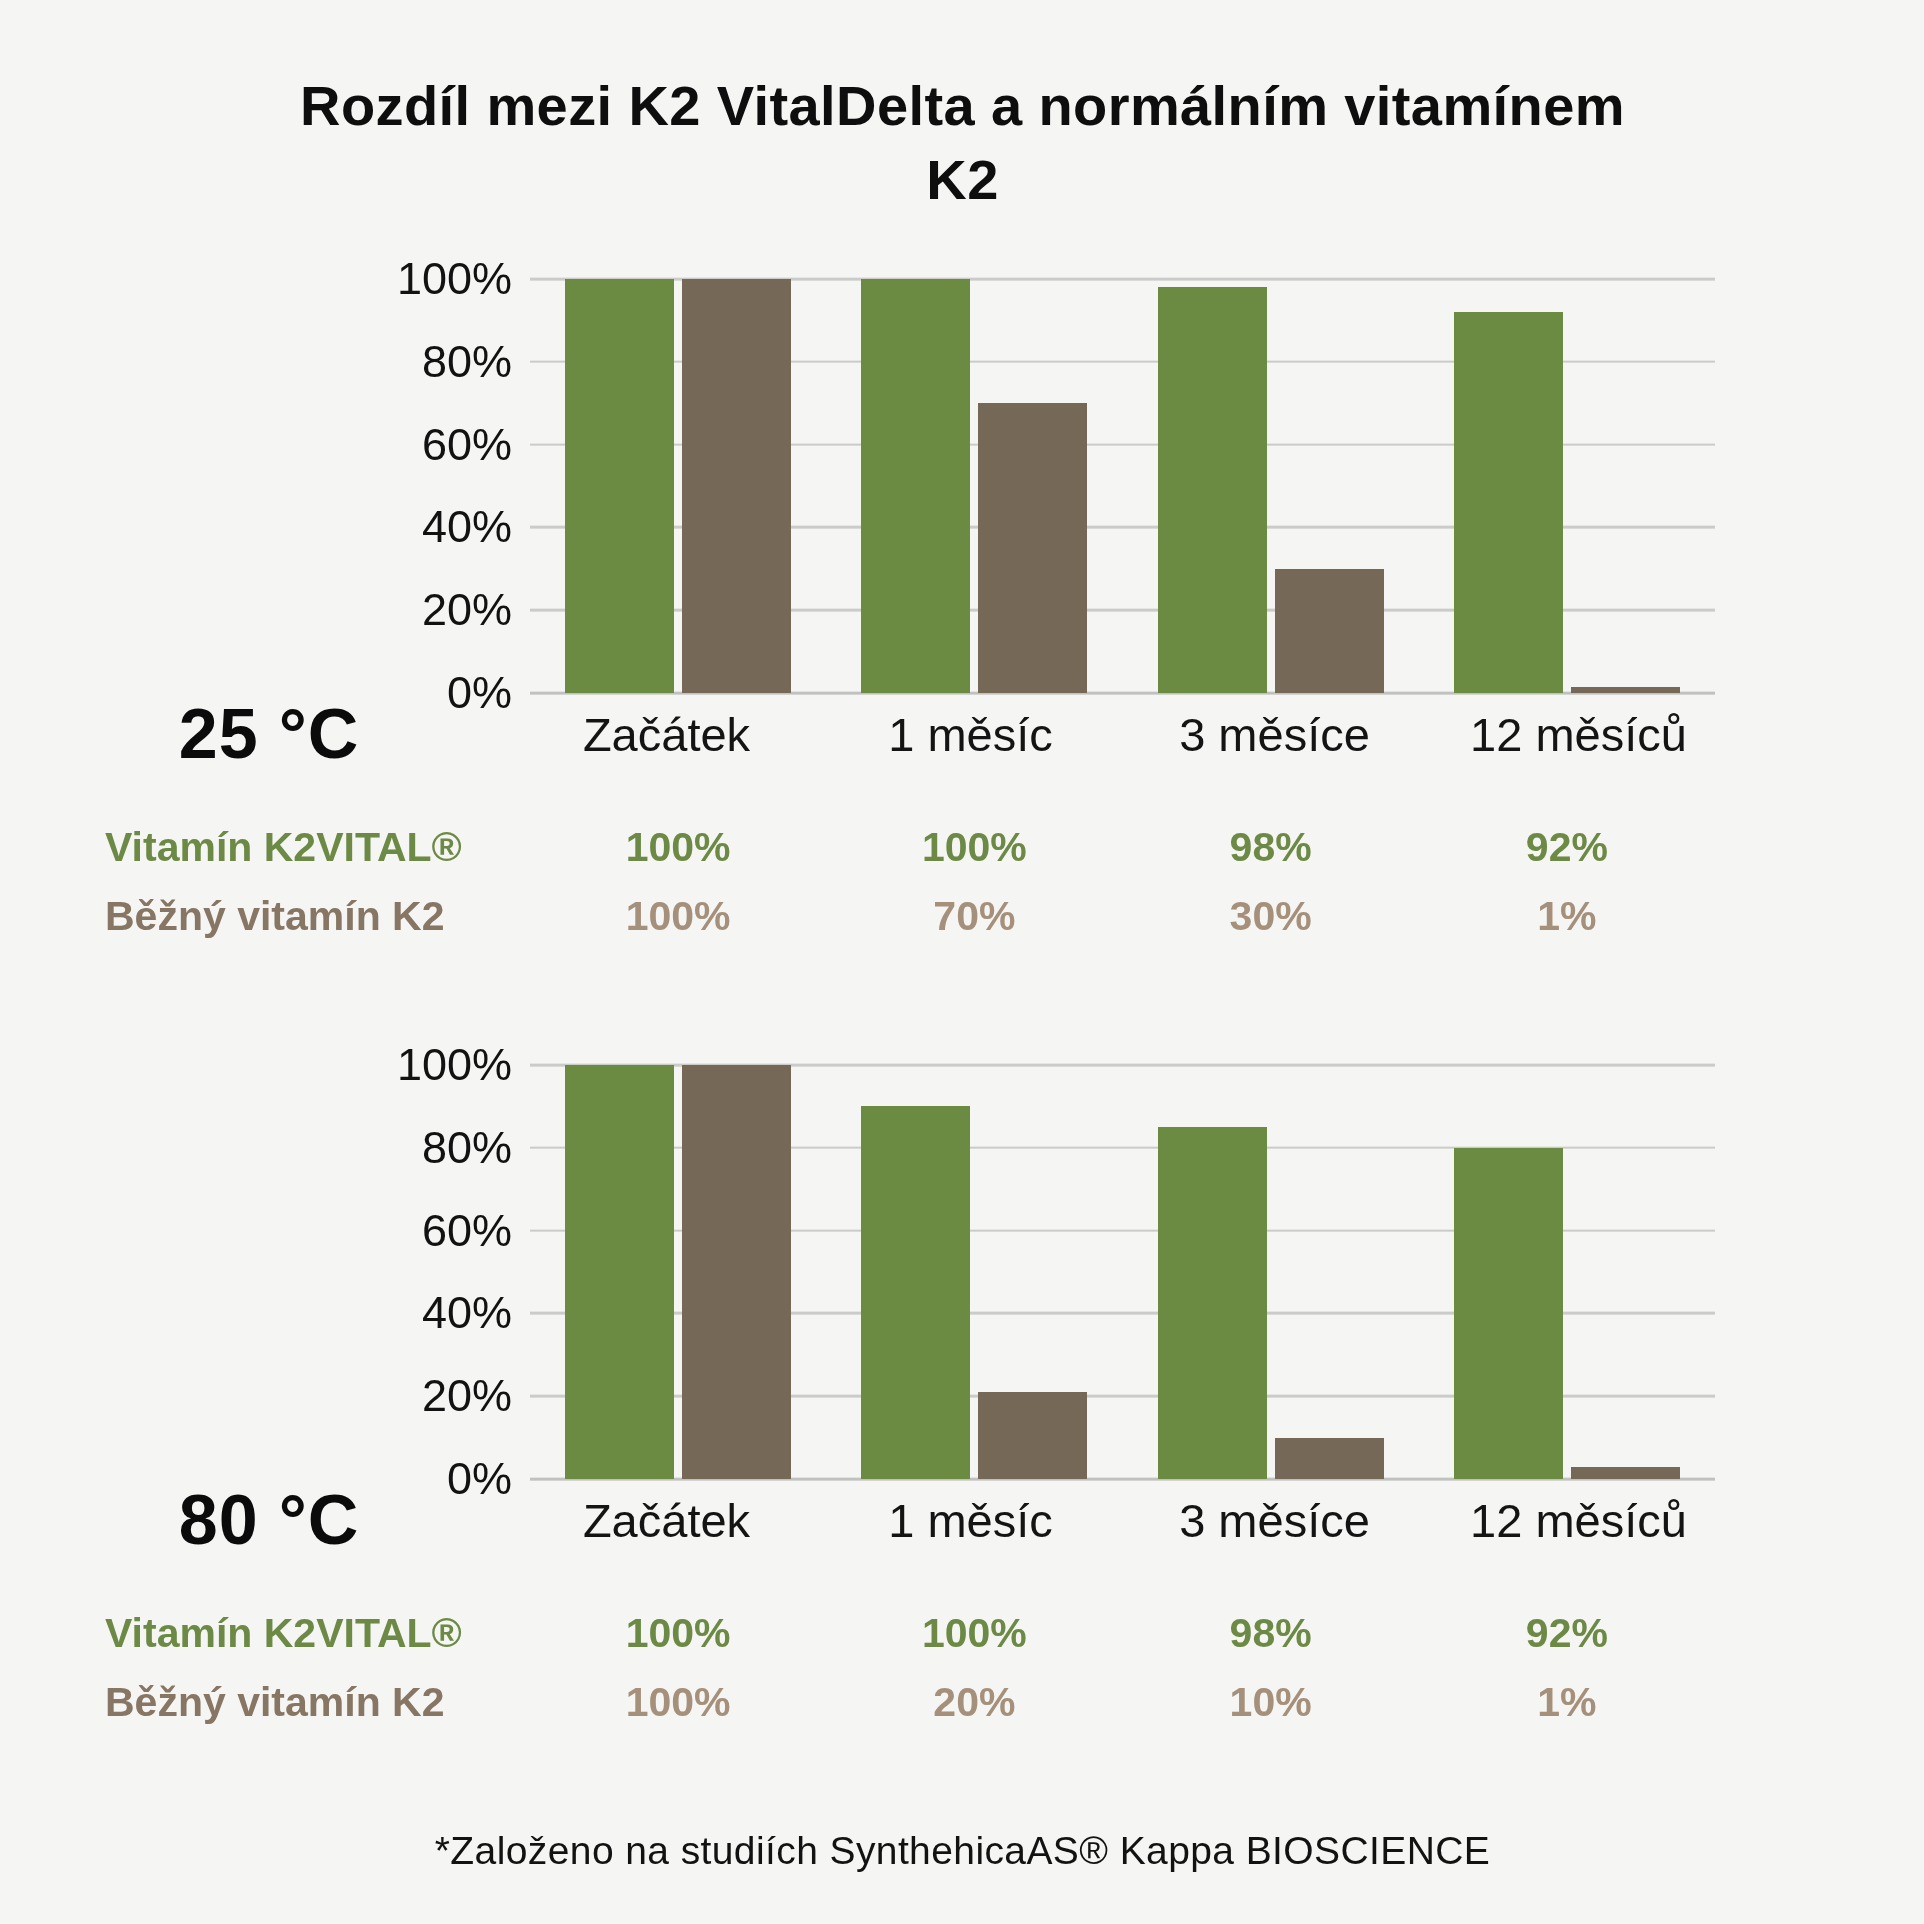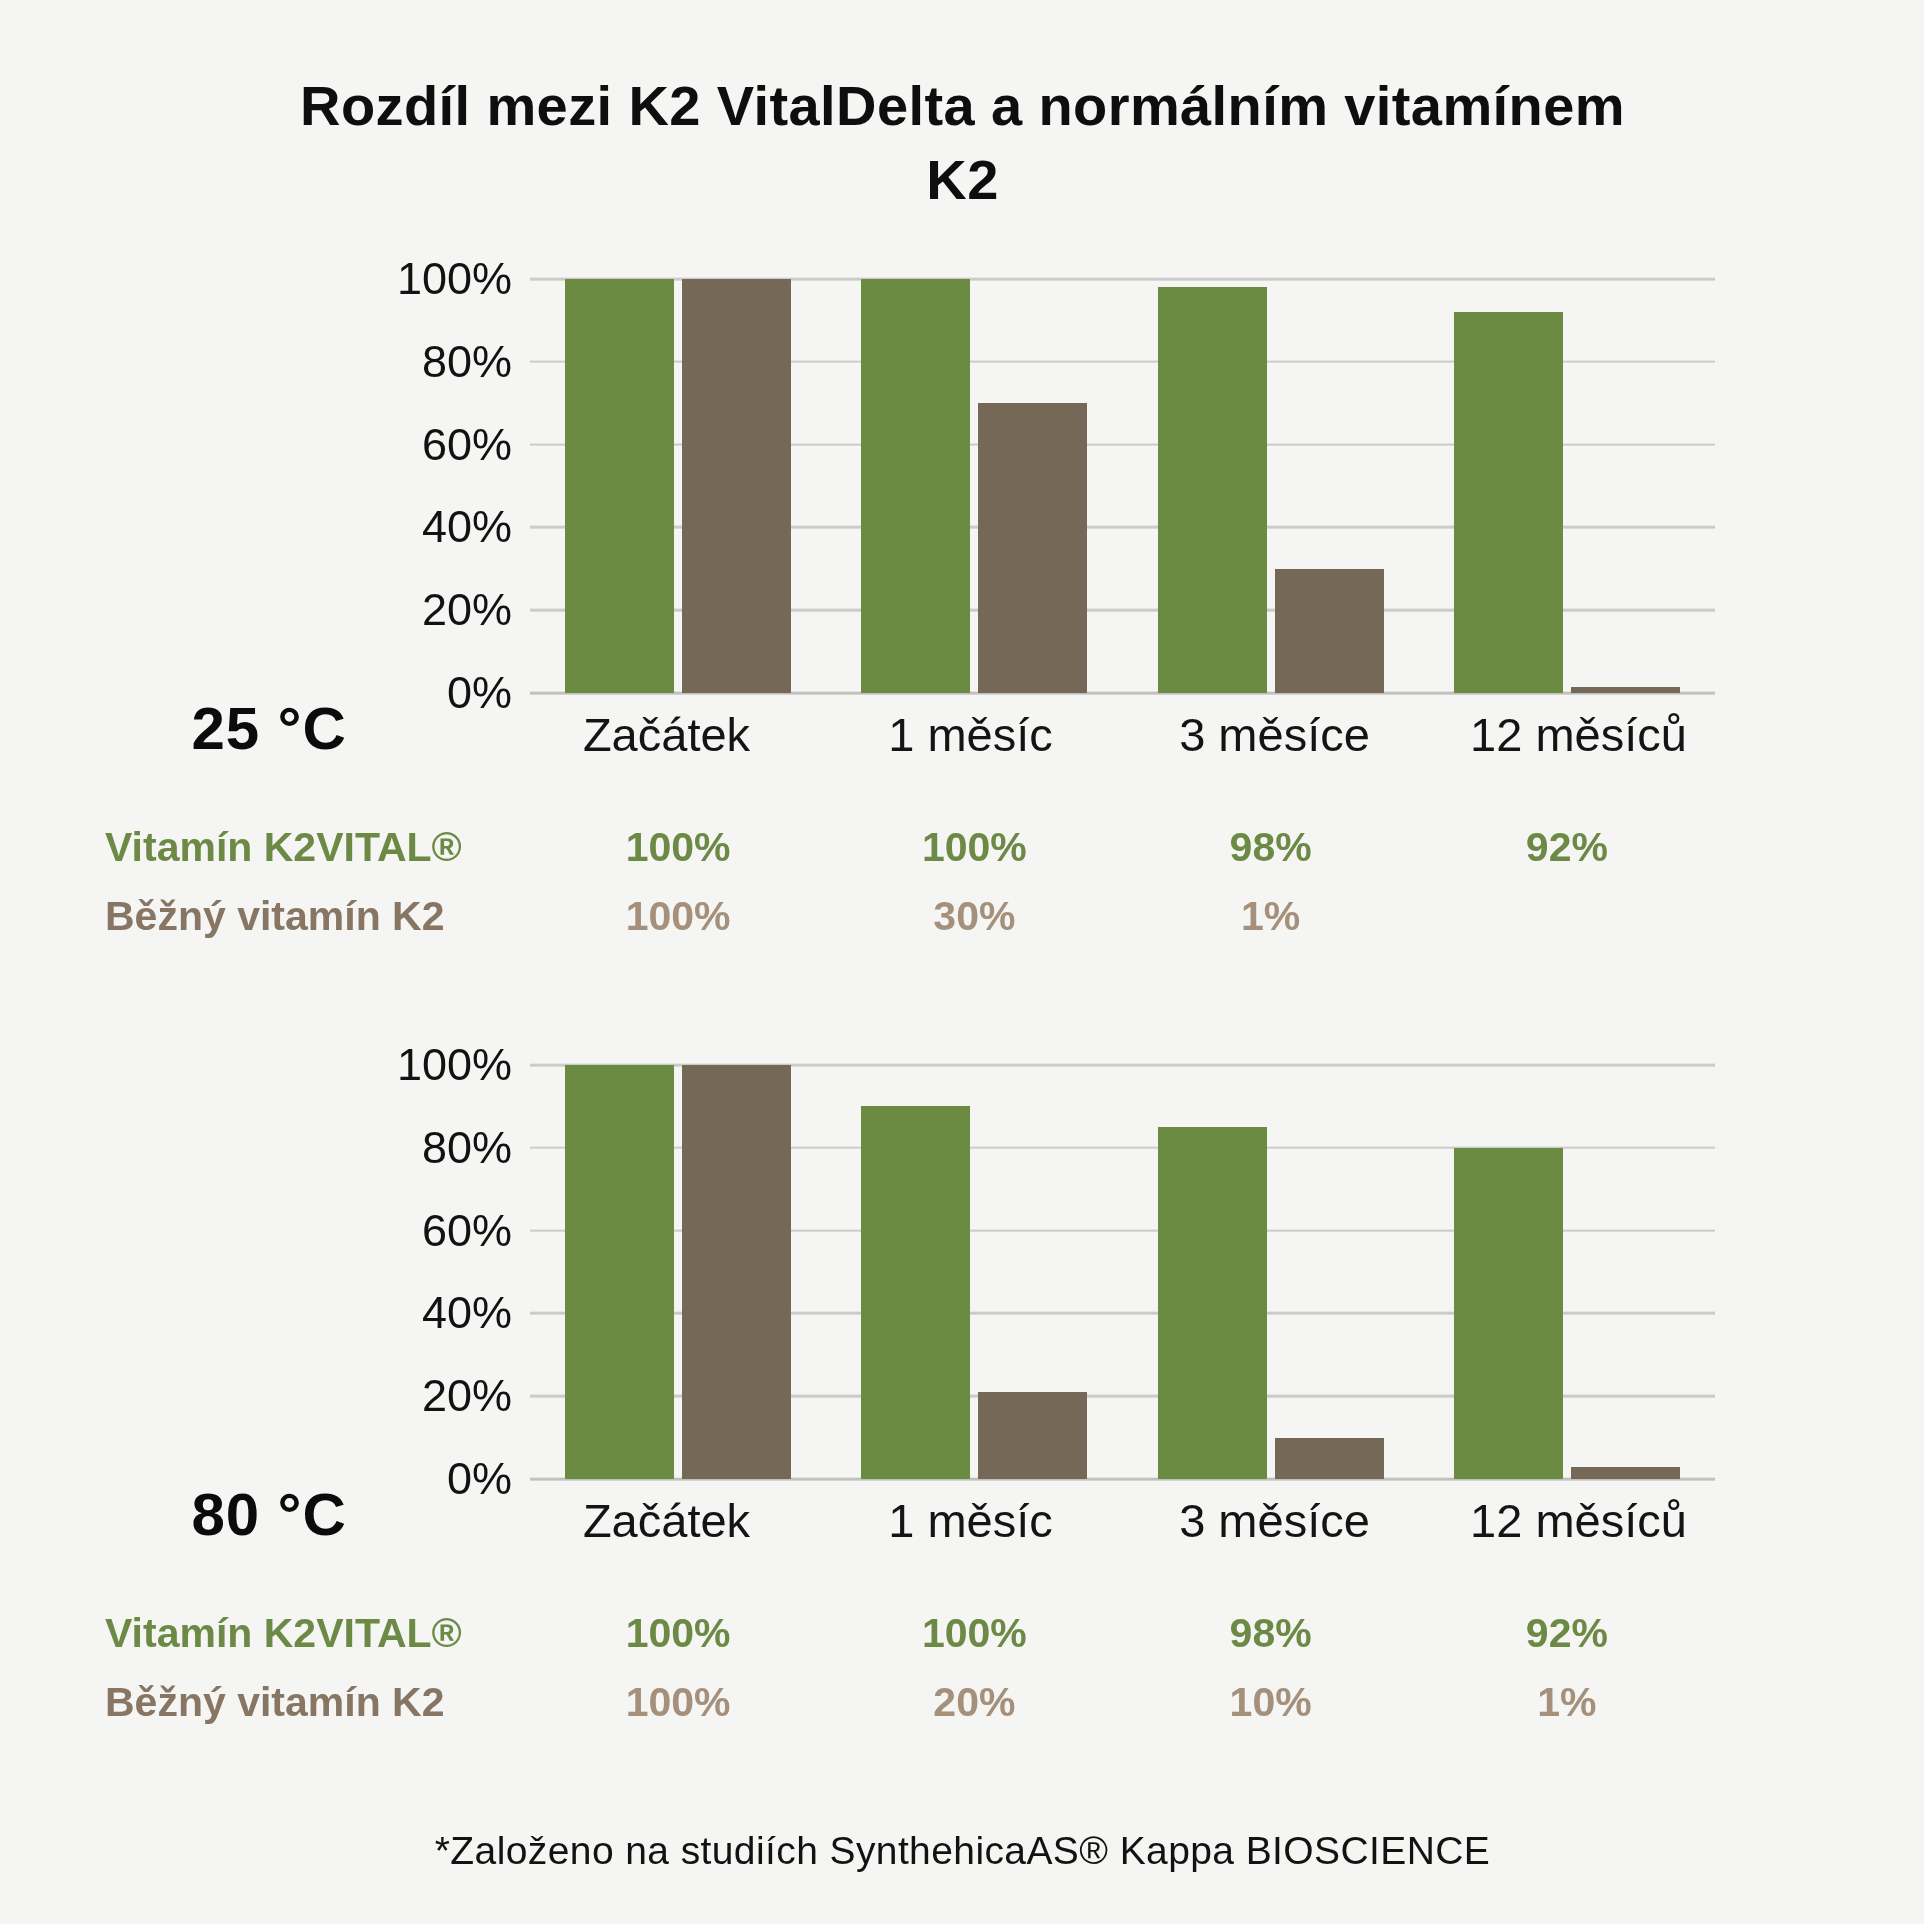--- a/index.html
+++ b/index.html
@@ -22,21 +22,21 @@
   .gridline{position:absolute;left:0;right:0;height:2.7px;background:#cbcbc9;transform:translateY(-50%);}
   .gridline.zero{background:#c1c1bf;}
   .y-axis{position:absolute;left:0;top:0;width:512px;height:414px;}
   .ytick{position:absolute;left:0;width:512px;text-align:right;font-size:45px;color:#121212;transform:translateY(-50%);}
   .bar-groups{position:absolute;inset:0;display:grid;grid-template-columns:repeat(4,1fr);align-items:end;}
   .group{display:flex;justify-content:center;align-items:flex-end;gap:8px;height:100%;}
   .bar{width:109px;}
   .category-row{position:absolute;left:530px;top:428px;width:1185px;display:grid;grid-template-columns:repeat(4,1fr);gap:31px;}
   .cat{text-align:center;font-size:47px;color:#141414;}
   .temperature{position:absolute;left:55px;top:417px;width:428px;text-align:center;
-    font-size:60px;font-weight:700;color:#0b0b0b;letter-spacing:0.9px;line-height:1.1;}
+    font-size:70px;font-weight:700;color:#0b0b0b;letter-spacing:0.9px;line-height:1.1;}
   .vrow{position:absolute;left:0;width:1925px;height:55px;font-weight:700;font-size:41px;}
   .vrow .vlabel{position:absolute;left:105px;width:419px;line-height:55px;}
   .vrow .vcells{position:absolute;left:530px;width:1185px;display:grid;grid-template-columns:repeat(4,1fr);}
   .vrow .vcell{text-align:center;line-height:55px;}
   .row-0{top:541px;}
   .row-1{top:610px;}
   .footnote{position:absolute;top:1829px;left:0;width:1925px;text-align:center;
     font-size:39px;color:#121212;letter-spacing:0.4px;}
 </style>
 </head>
@@ -97,20 +97,21 @@
             <div class="vcell" style="color: rgb(108, 138, 69);">100%</div>
             <div class="vcell" style="color: rgb(108, 138, 69);">100%</div>
             <div class="vcell" style="color: rgb(108, 138, 69);">98%</div>
             <div class="vcell" style="color: rgb(108, 138, 69);">92%</div>
           </div>
         </div>
         <div class="vrow row-1">
           <div class="vlabel" style="color: rgb(135, 118, 99);">Běžný vitamín K2</div>
           <div class="vcells">
             <div class="vcell" style="color: rgb(165, 144, 123);">100%</div>
+            <div class="vcell" style="color: rgb(165, 144, 123);">70%</div>
             <div class="vcell" style="color: rgb(165, 144, 123);">30%</div>
             <div class="vcell" style="color: rgb(165, 144, 123);">1%</div>
           </div>
         </div>
       </div>
   </section>
 
   <section class="chart-section" id="section-40c">
     <div class="plot">
       <div class="gridlines">

